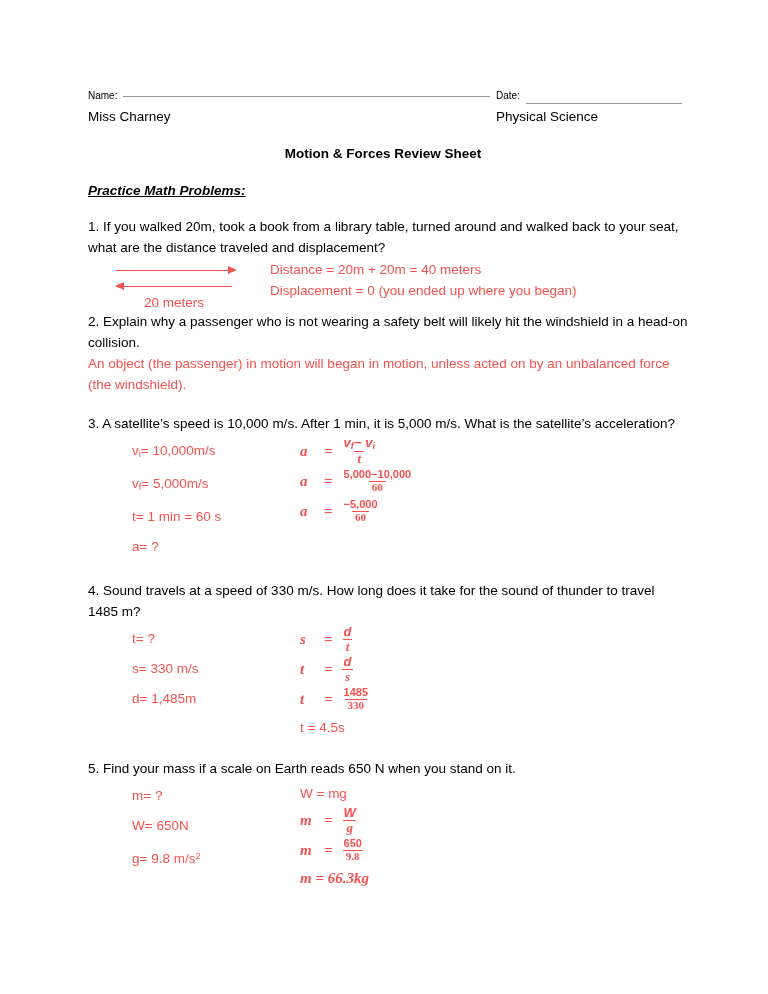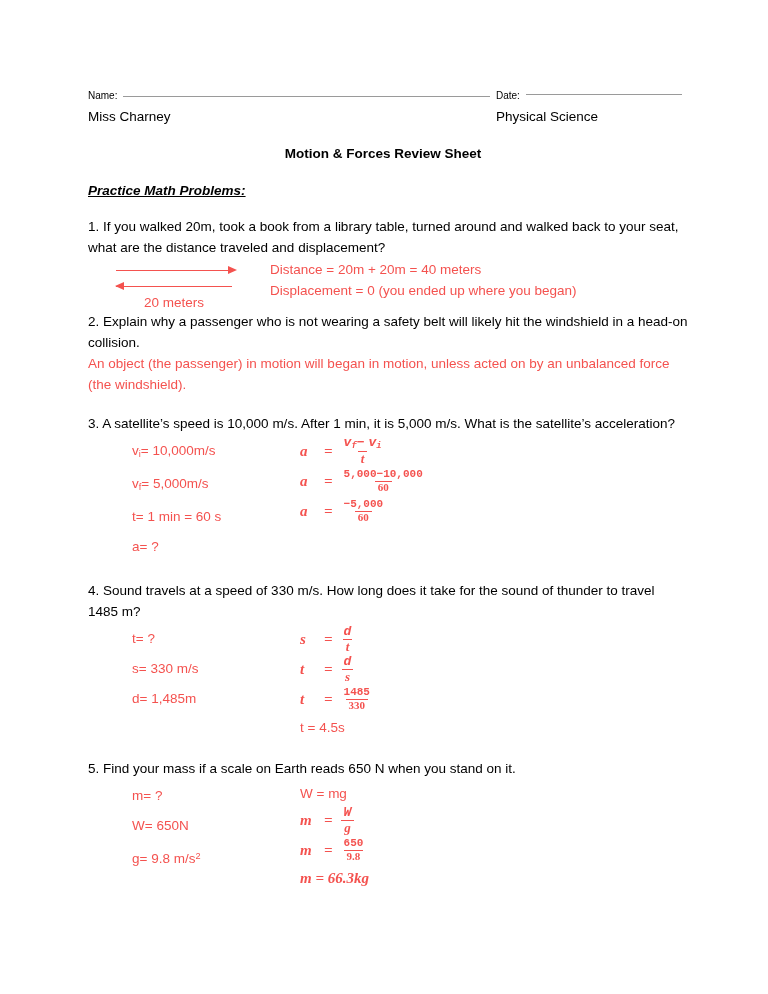--- a/index.html
+++ b/index.html
@@ -31,21 +31,21 @@
 
   
   .hdr-row {
     display: flex;
     align-items: baseline;
     width: 100%;
     font-size: 10px;
     line-height: 20px;
   }
   .hdr-left { width: 408px; display: flex; align-items: baseline; }
-  .hdr-right { flex: 1; display: flex; align-items: center; }
+  .hdr-right { flex: 1; display: flex; align-items: flex-end; }
   .hdr-label { white-space: nowrap; }
   .rule {
     flex: 1;
     height: 0;
     border-bottom: 1.2px solid #9a9a9a;
     margin-left: 6px;
     position: relative;
     top: -2px;
   }
   .rule.name-rule { margin-right: 6px; }
@@ -184,21 +184,21 @@
     flex-direction: column;
     align-items: center;
     vertical-align: middle;
     line-height: 1.05;
   }
   .frac .num {
     padding: 0 3px;
     font-size: 11px;
     font-style: normal;
     font-weight: bold;
-    font-family: Liberation Mono, monospace;
+    font-family: Liberation Sans, sans-serif;
   }
   .frac .den {
     padding: 0 3px;
     font-size: 11px;
     font-style: normal;
     font-weight: bold;
     border-top: 1.3px solid #f4524f;
     font-family: "Liberation Serif", serif;
   }
   .frac.sym .num, .frac.sym .den {

